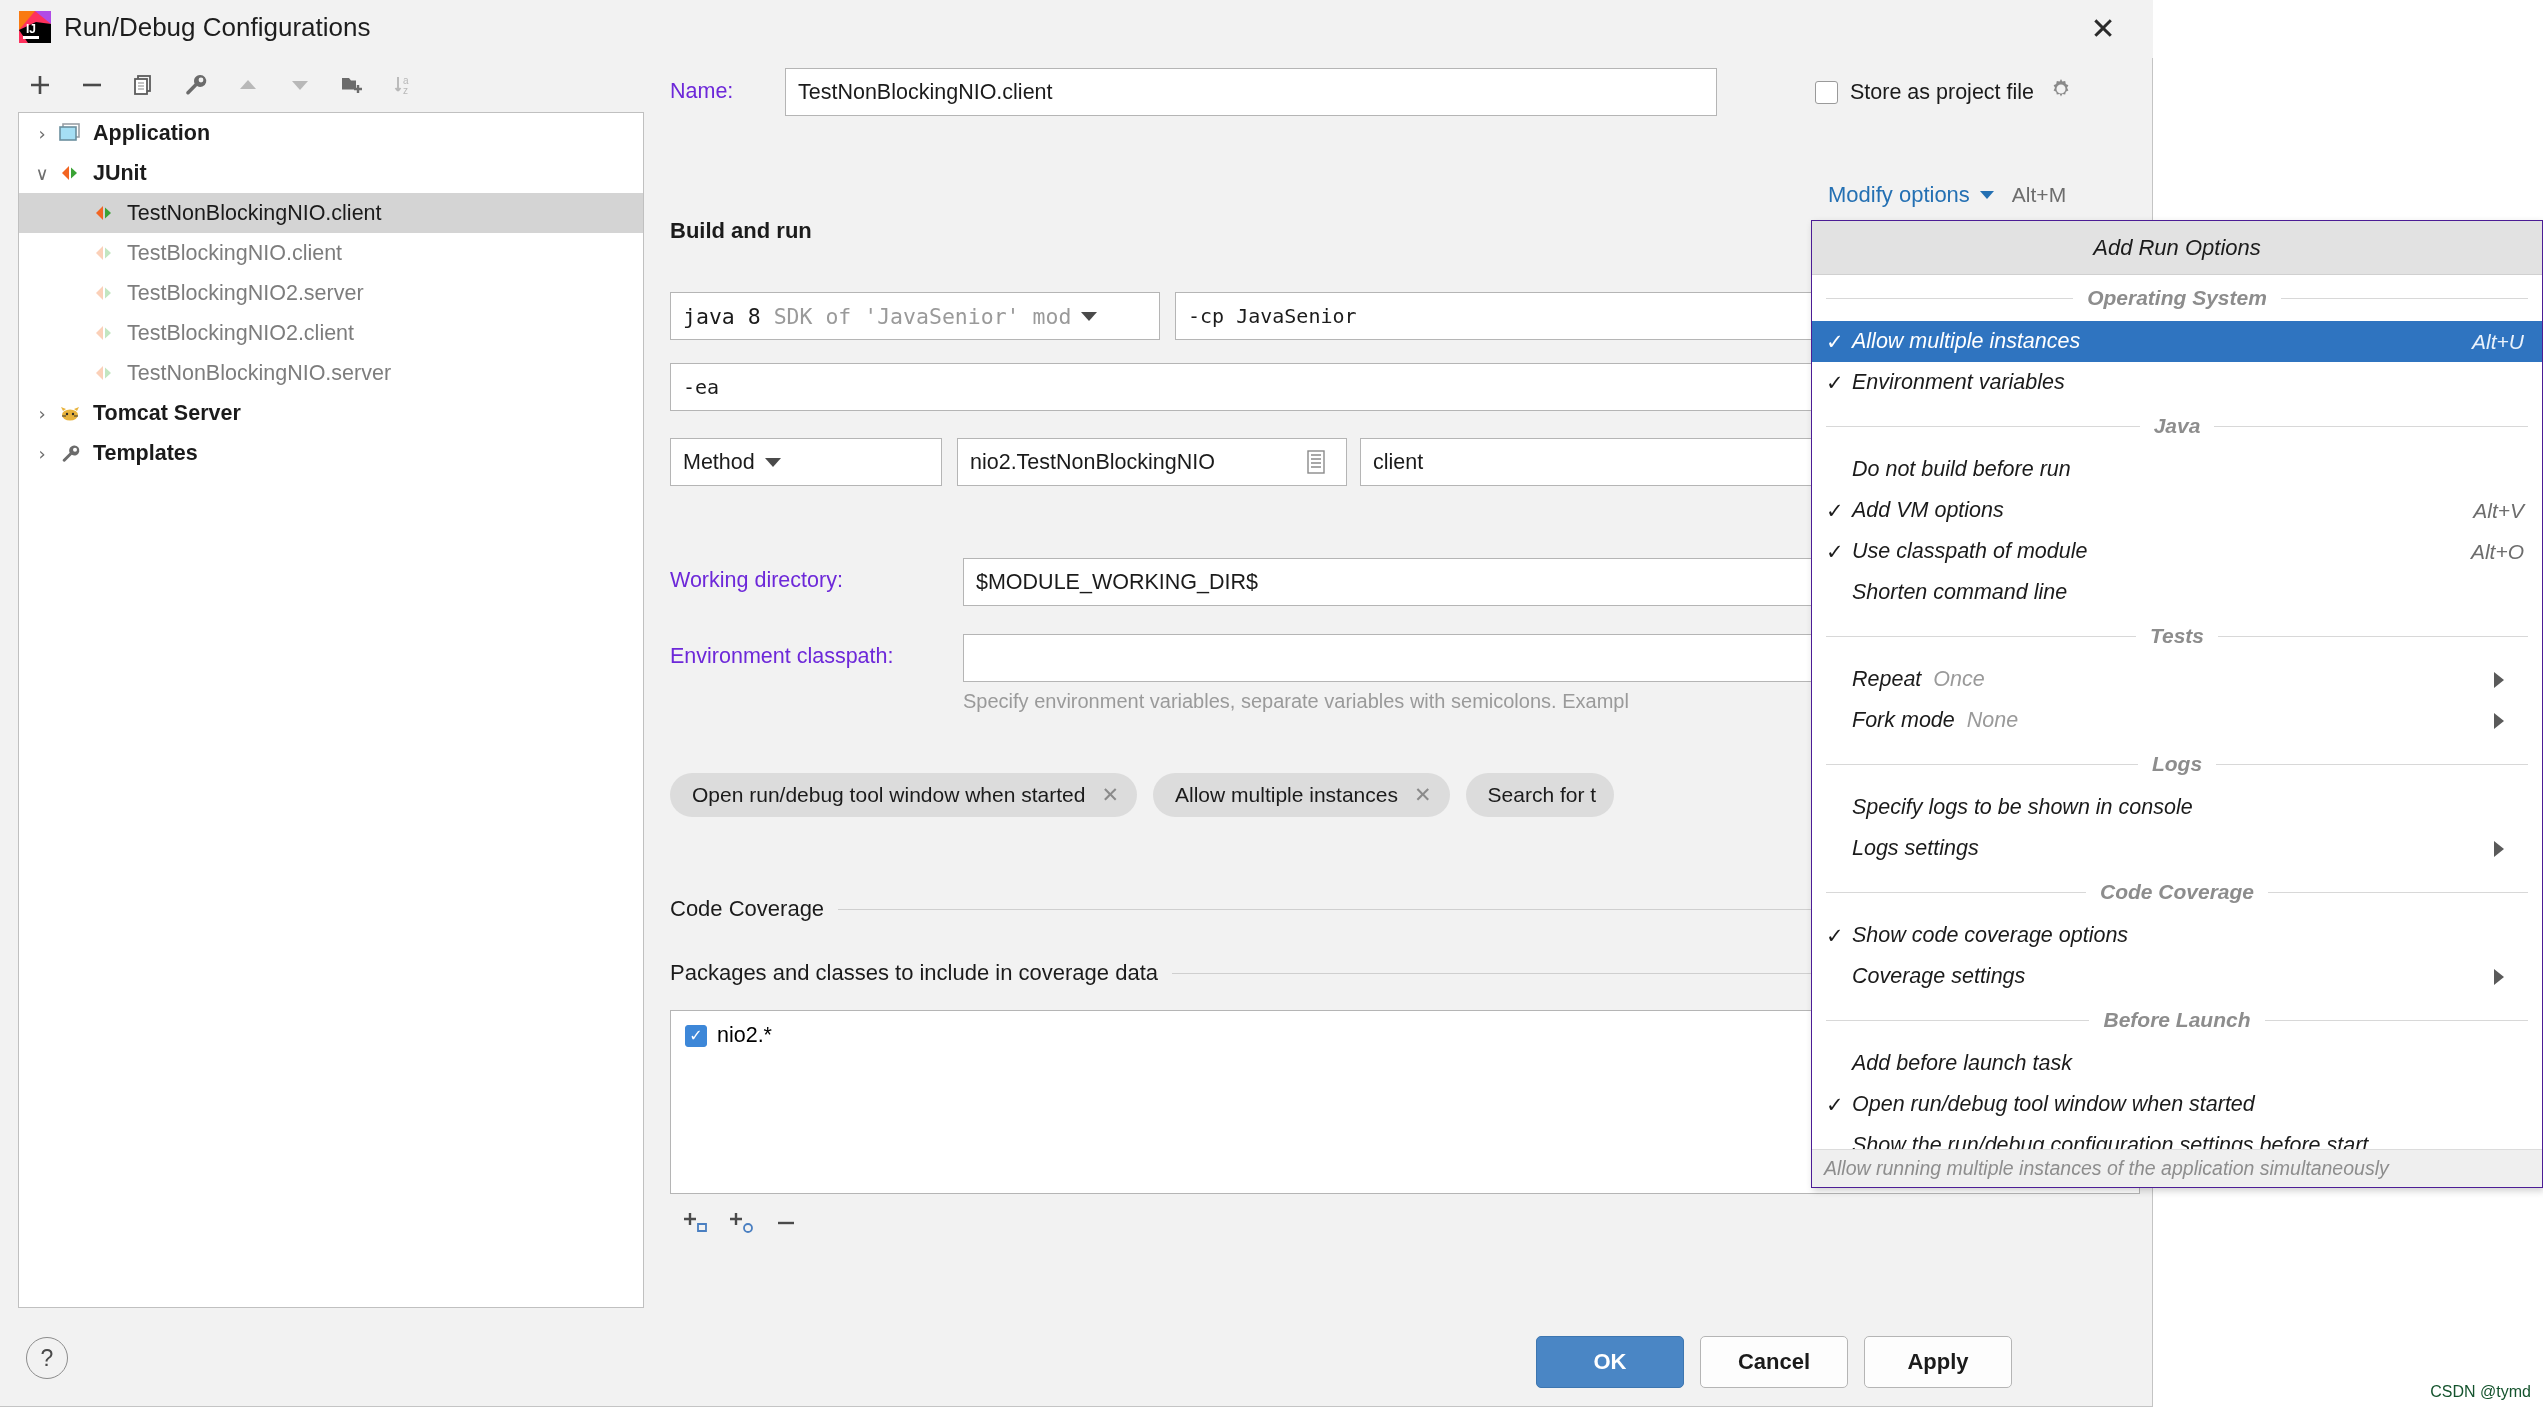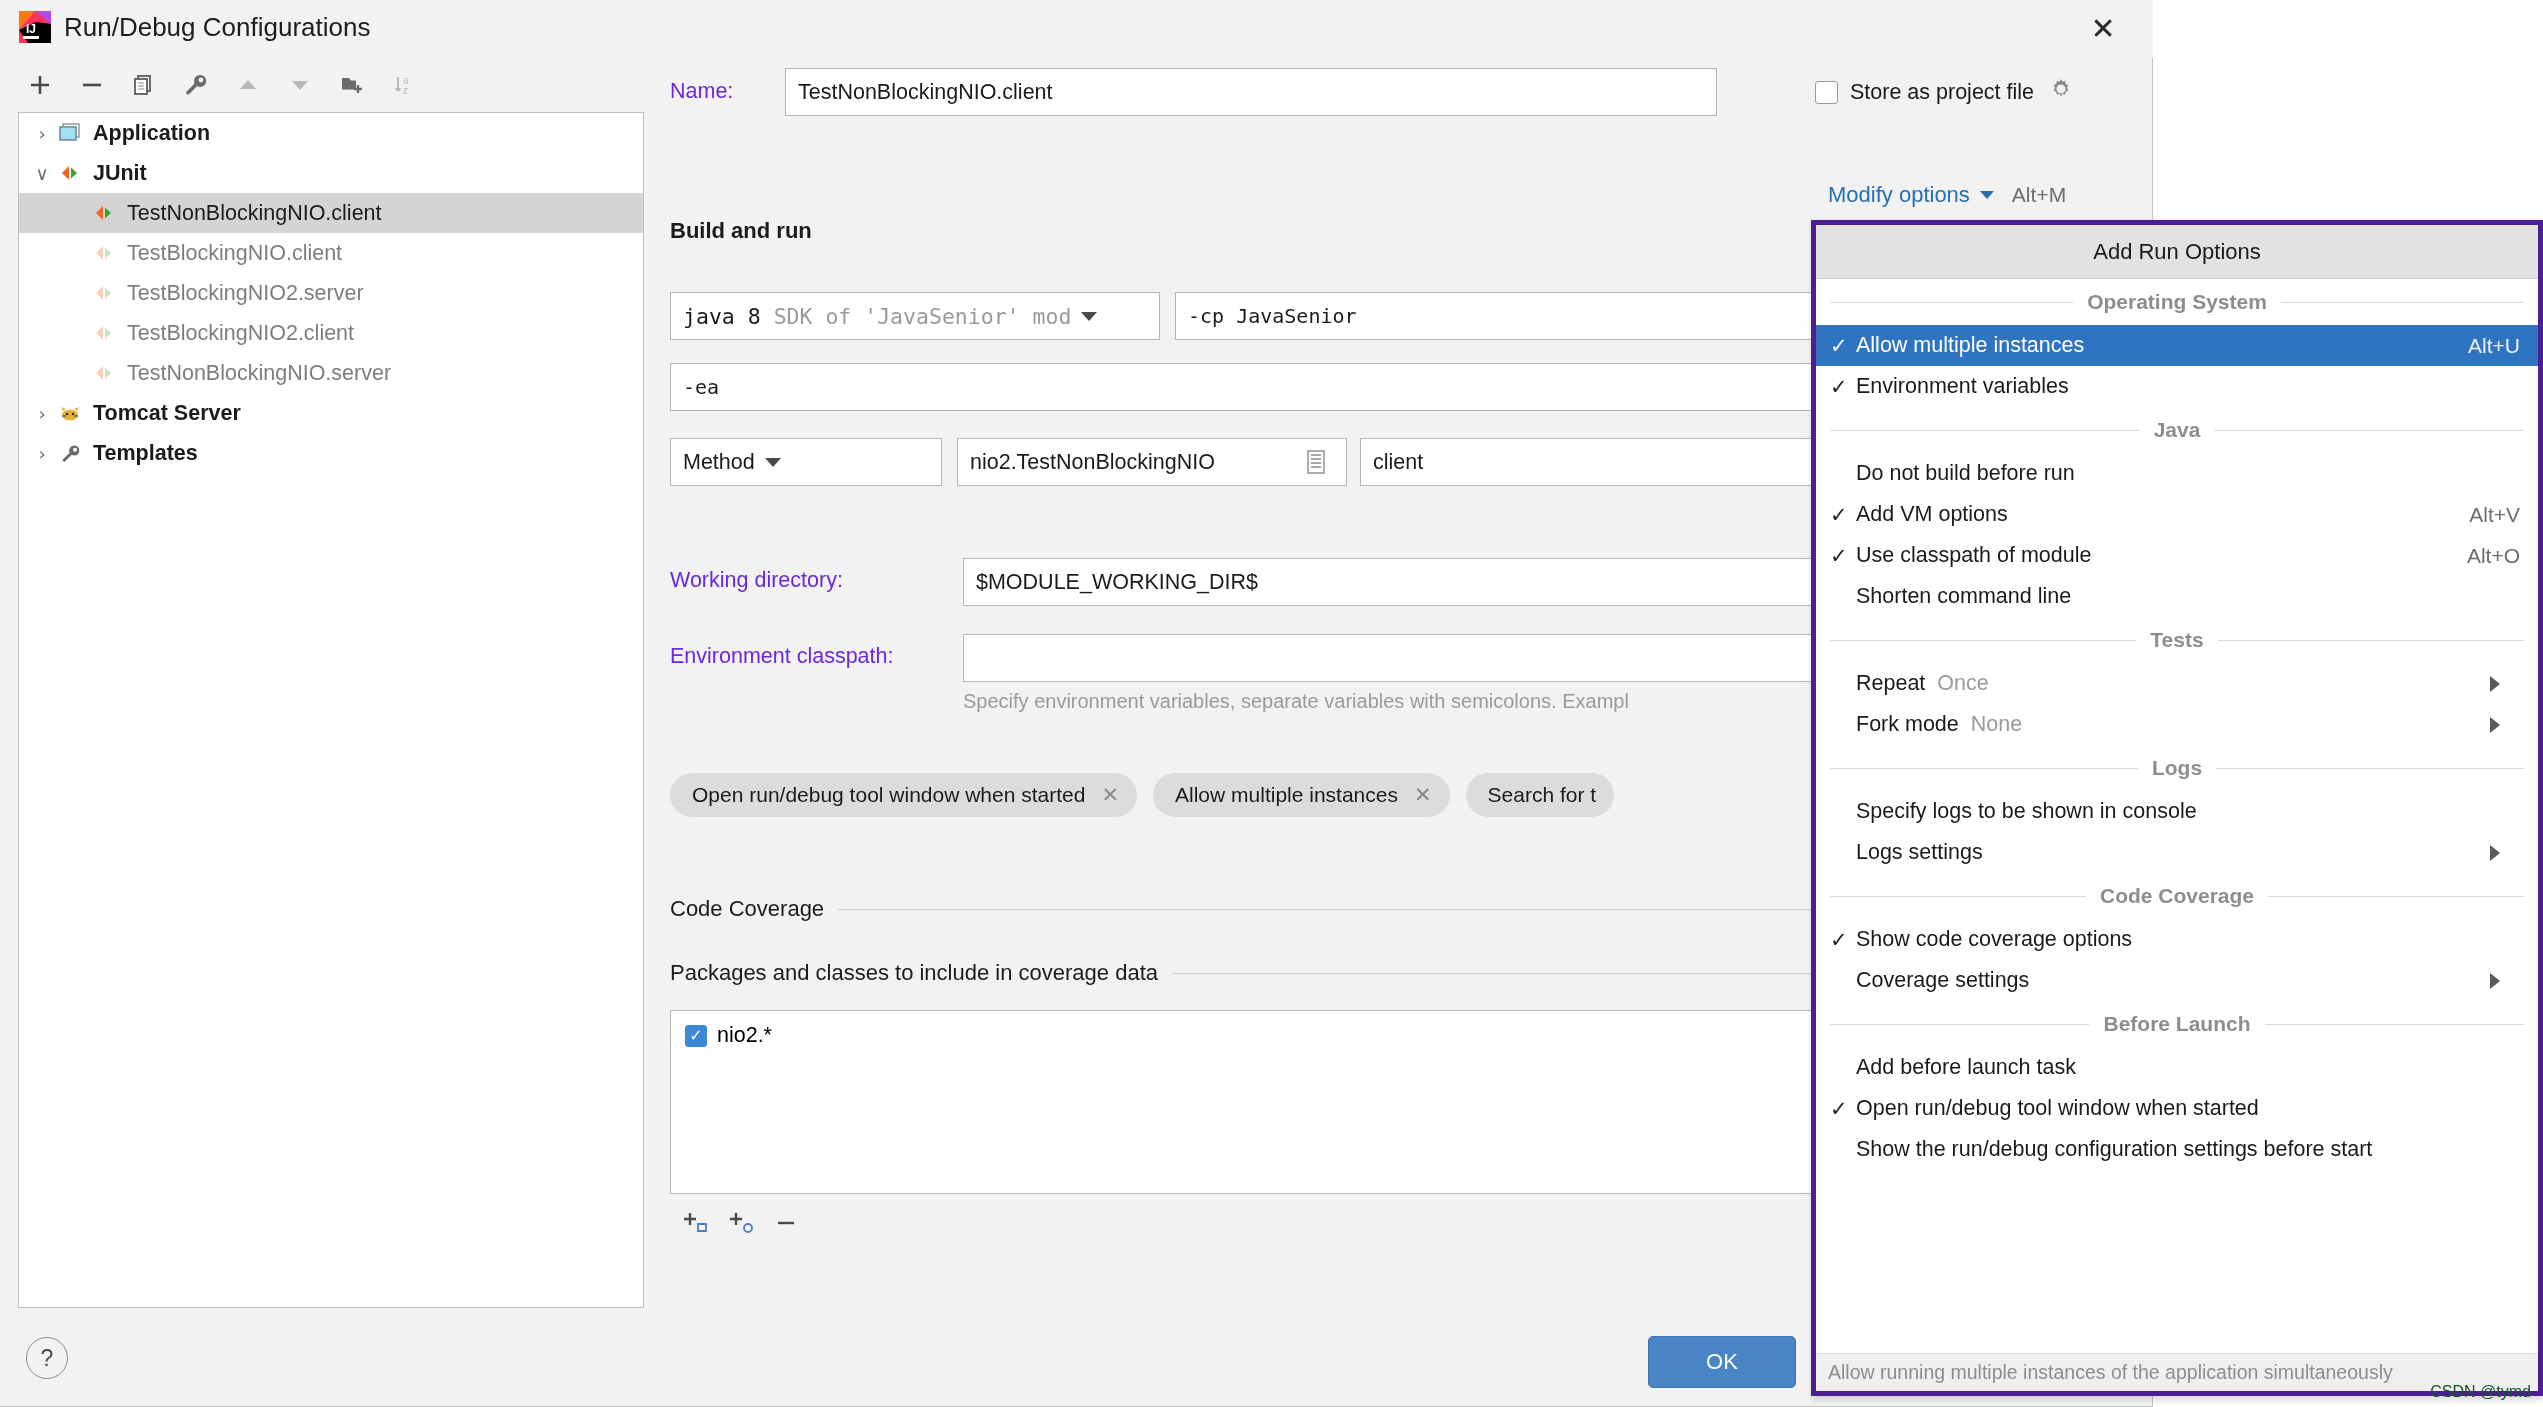--- a/index.html
+++ b/index.html
@@ -208,42 +208,43 @@
 
   
   .helpbtn {
     position: absolute; left: 26px; top: 1337px;
     width: 42px; height: 42px; border-radius: 50%;
     border: 1.5px solid #8c8c8c; color: #4a4a4a;
     display:flex; align-items:center; justify-content:center;
     font-size: 23px; cursor: pointer; background: #f2f2f2;
   }
   .btnbar {
-    position: absolute; left: 1648px; top: 1336px;
-    display: flex; gap: 23px;
+    position: absolute; left: 1536px; top: 1336px;
+    display: flex; gap: 16px; font-weight: bold;
   }
   .btn {
     height: 52px; min-width: 148px;
     border-radius: 5px;
     display: flex; align-items: center; justify-content: center;
     font-size: 22px; cursor: pointer;
     border: 1px solid #b5b5b5; background: #fdfdfd; color: #1b1b1b;
   }
   .btn.primary {
     background: #4a86c5; border: 1px solid #3d76b0; color: #ffffff;
   }
 
   
   .popup {
     position: absolute;
     left: 1811px; top: 220px;
-    width: 732px; height: 1176px;
+    width: 732px; height: 968px;
     background: #ffffff;
-    border: 5px solid #4c1d95;
+    border: 1px solid #4c1d95;
     box-shadow: 2px 3px 7px rgba(0,0,0,0.18);
+    font-style: italic;
   }
   .popup-header {
     height: 54px; background: #e2e2e2;
     display: flex; align-items: center; justify-content: center;
     font-size: 22px; color: #1b1b1b;
     border-bottom: 1px solid #d0d0d0;
   }
   .grp {
     display: flex; align-items: center; gap: 14px;
     height: 46px; padding: 0 14px;

